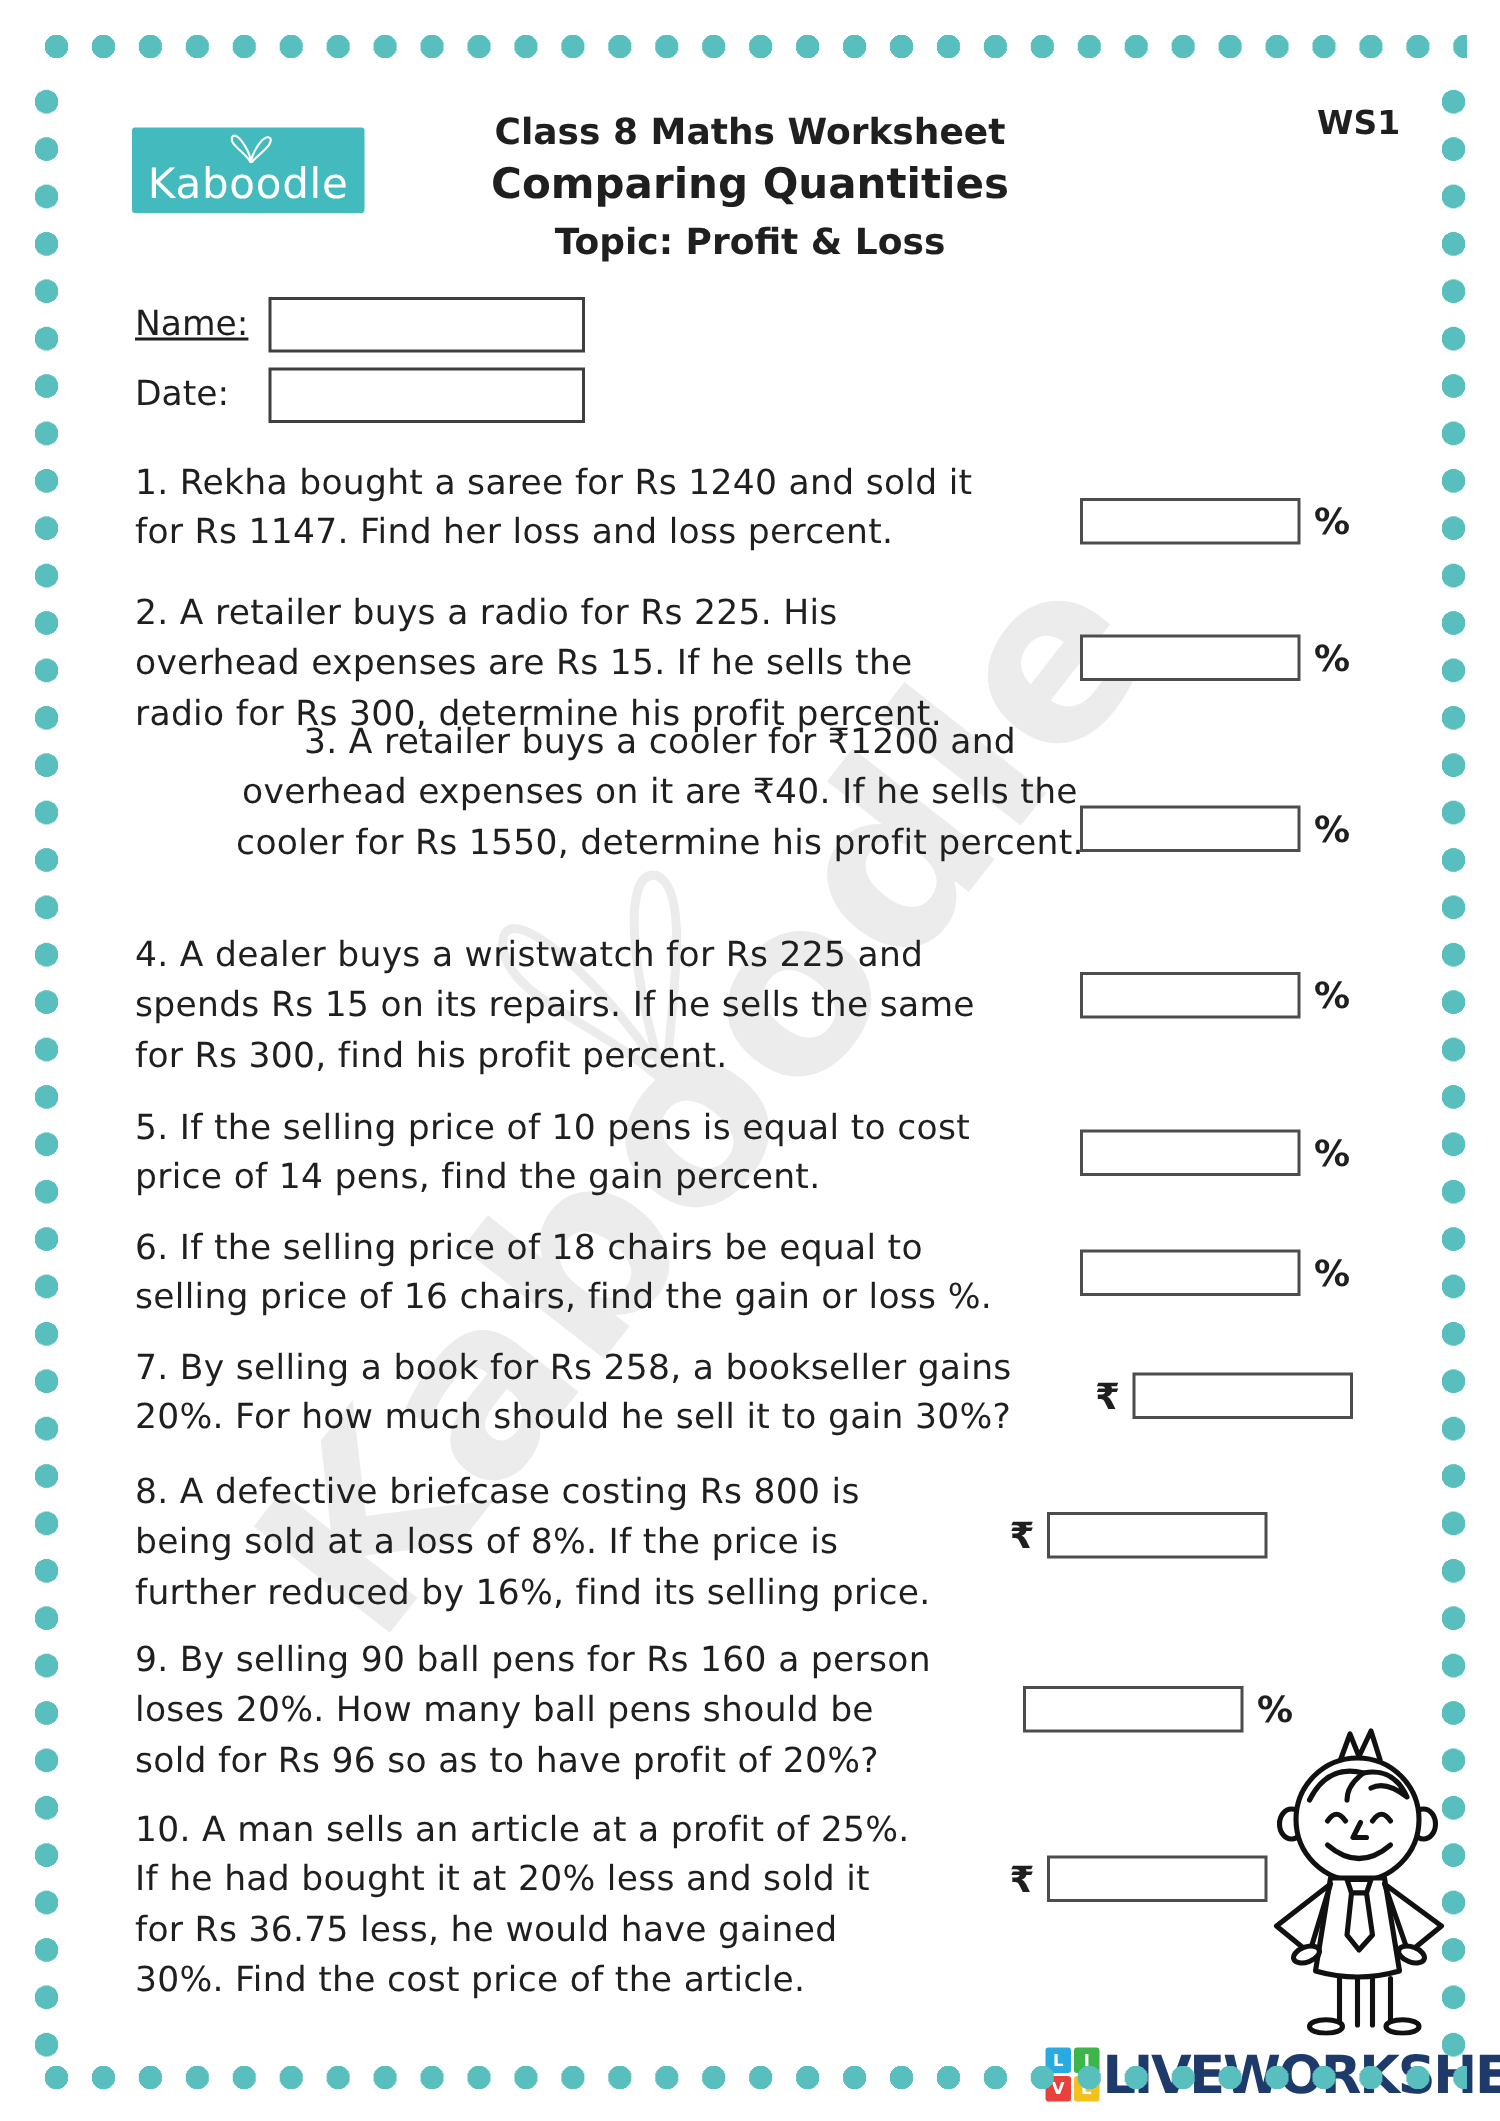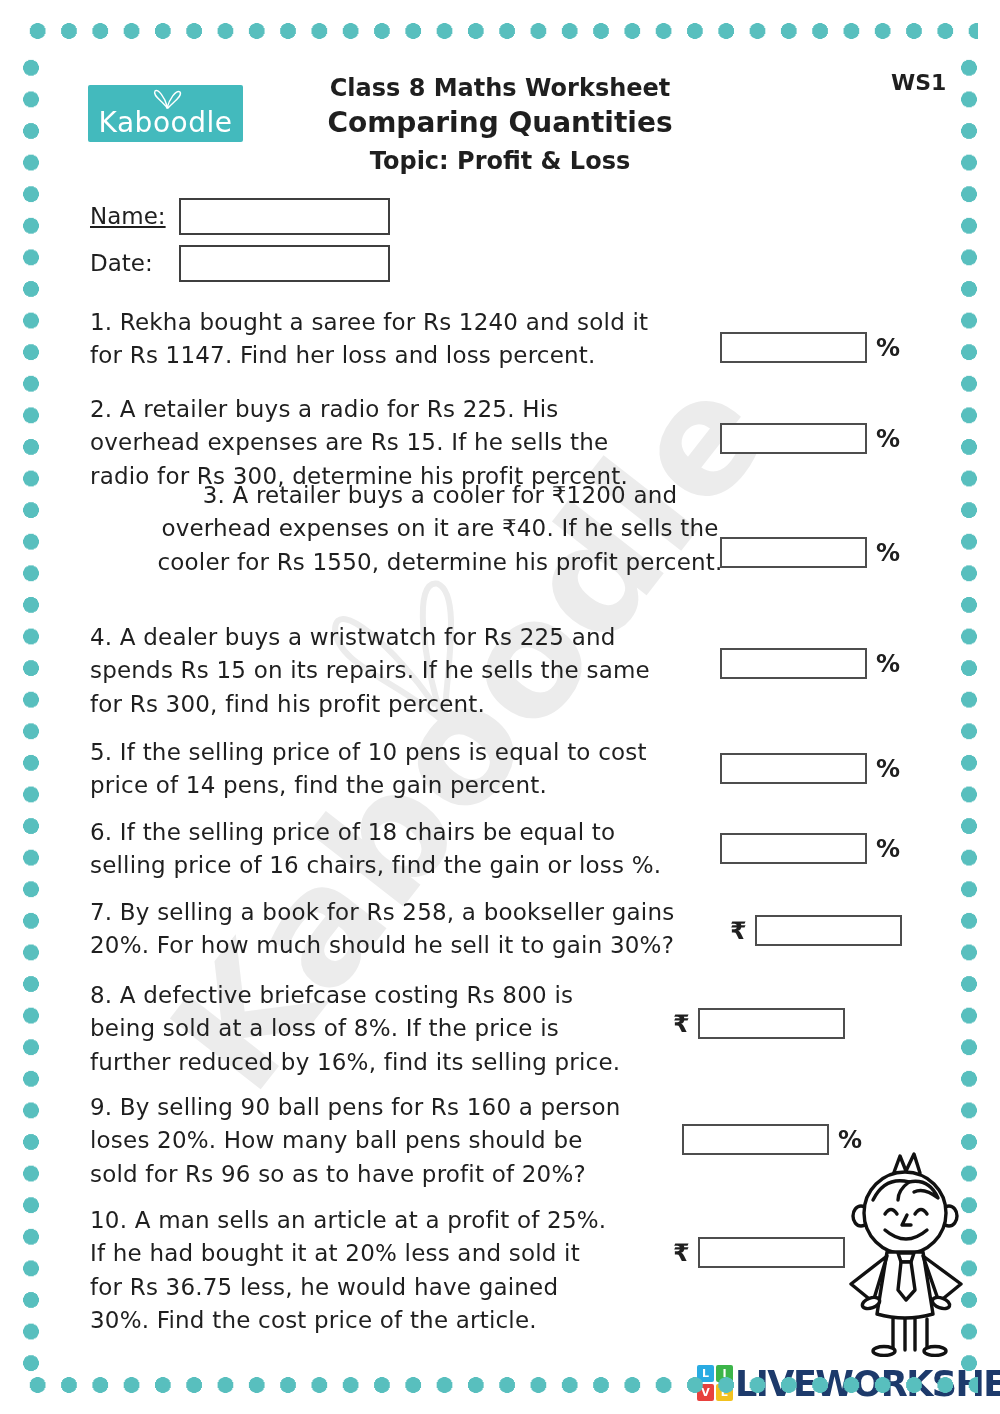--- a/index.html
+++ b/index.html
@@ -31,21 +31,21 @@
 
   
   .logo-box{position:absolute;left:88px;top:85px;width:155px;height:57px;background:#43babd;border-radius:2px;}
   .logo-text{position:absolute;left:0;right:0;top:21px;text-align:center;color:#ffffff;
              font-size:28px;font-weight:500;letter-spacing:.5px;}
   .logo-bfly{position:absolute;left:62px;top:4px;}
   .hdr{position:absolute;left:0;width:1000px;text-align:center;font-weight:600;}
   .hdr1{top:74px;font-size:24px;}
   .hdr2{top:106px;font-size:28px;}
   .hdr3{top:147px;font-size:24px;}
-  .ws-tag{position:absolute;left:878px;top:70px;font-size:22px;font-weight:700;margin-left:13px;}
+  .ws-tag{position:absolute;left:878px;top:70px;font-size:22px;font-weight:700;}
 
   
   .field-label{position:absolute;left:90px;font-size:23px;}
   .name-label{top:203px;text-decoration:underline;}
   .date-label{top:250px;text-align:center;}
   .field-box{position:absolute;left:179px;width:211px;height:37px;border:2px solid #3f3f3f;
              background:#fff;box-sizing:border-box;font-size:20px;padding:4px 8px;}
   .name-box{top:198px;}
   .date-box{top:245px;}
 

